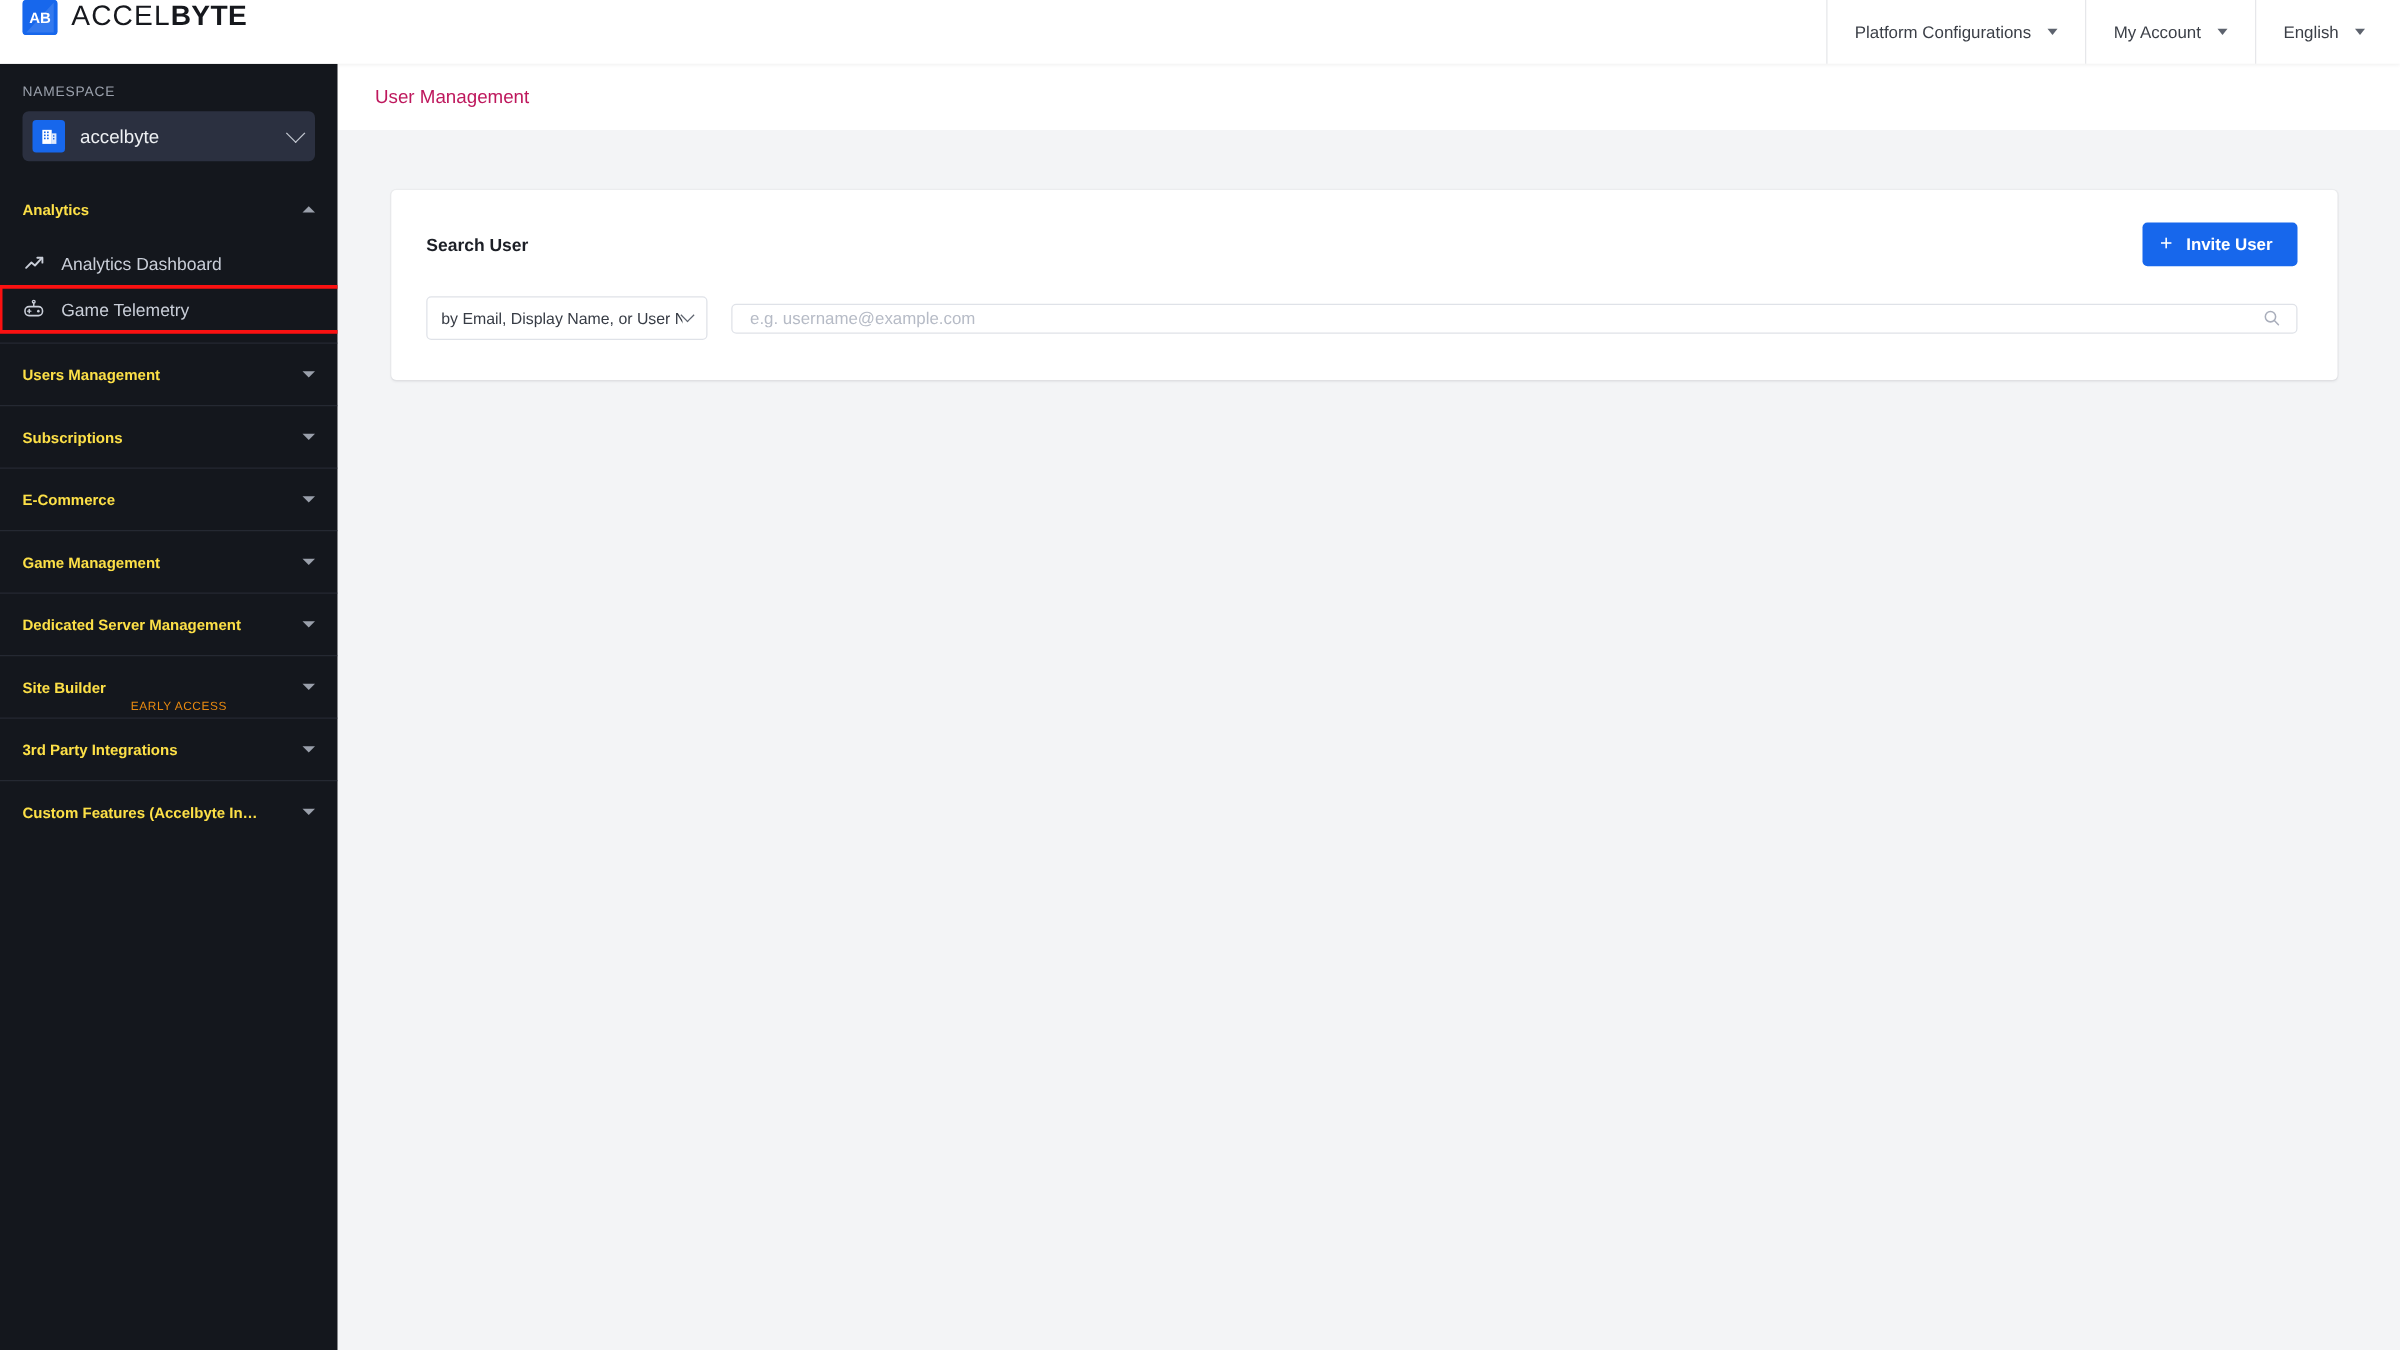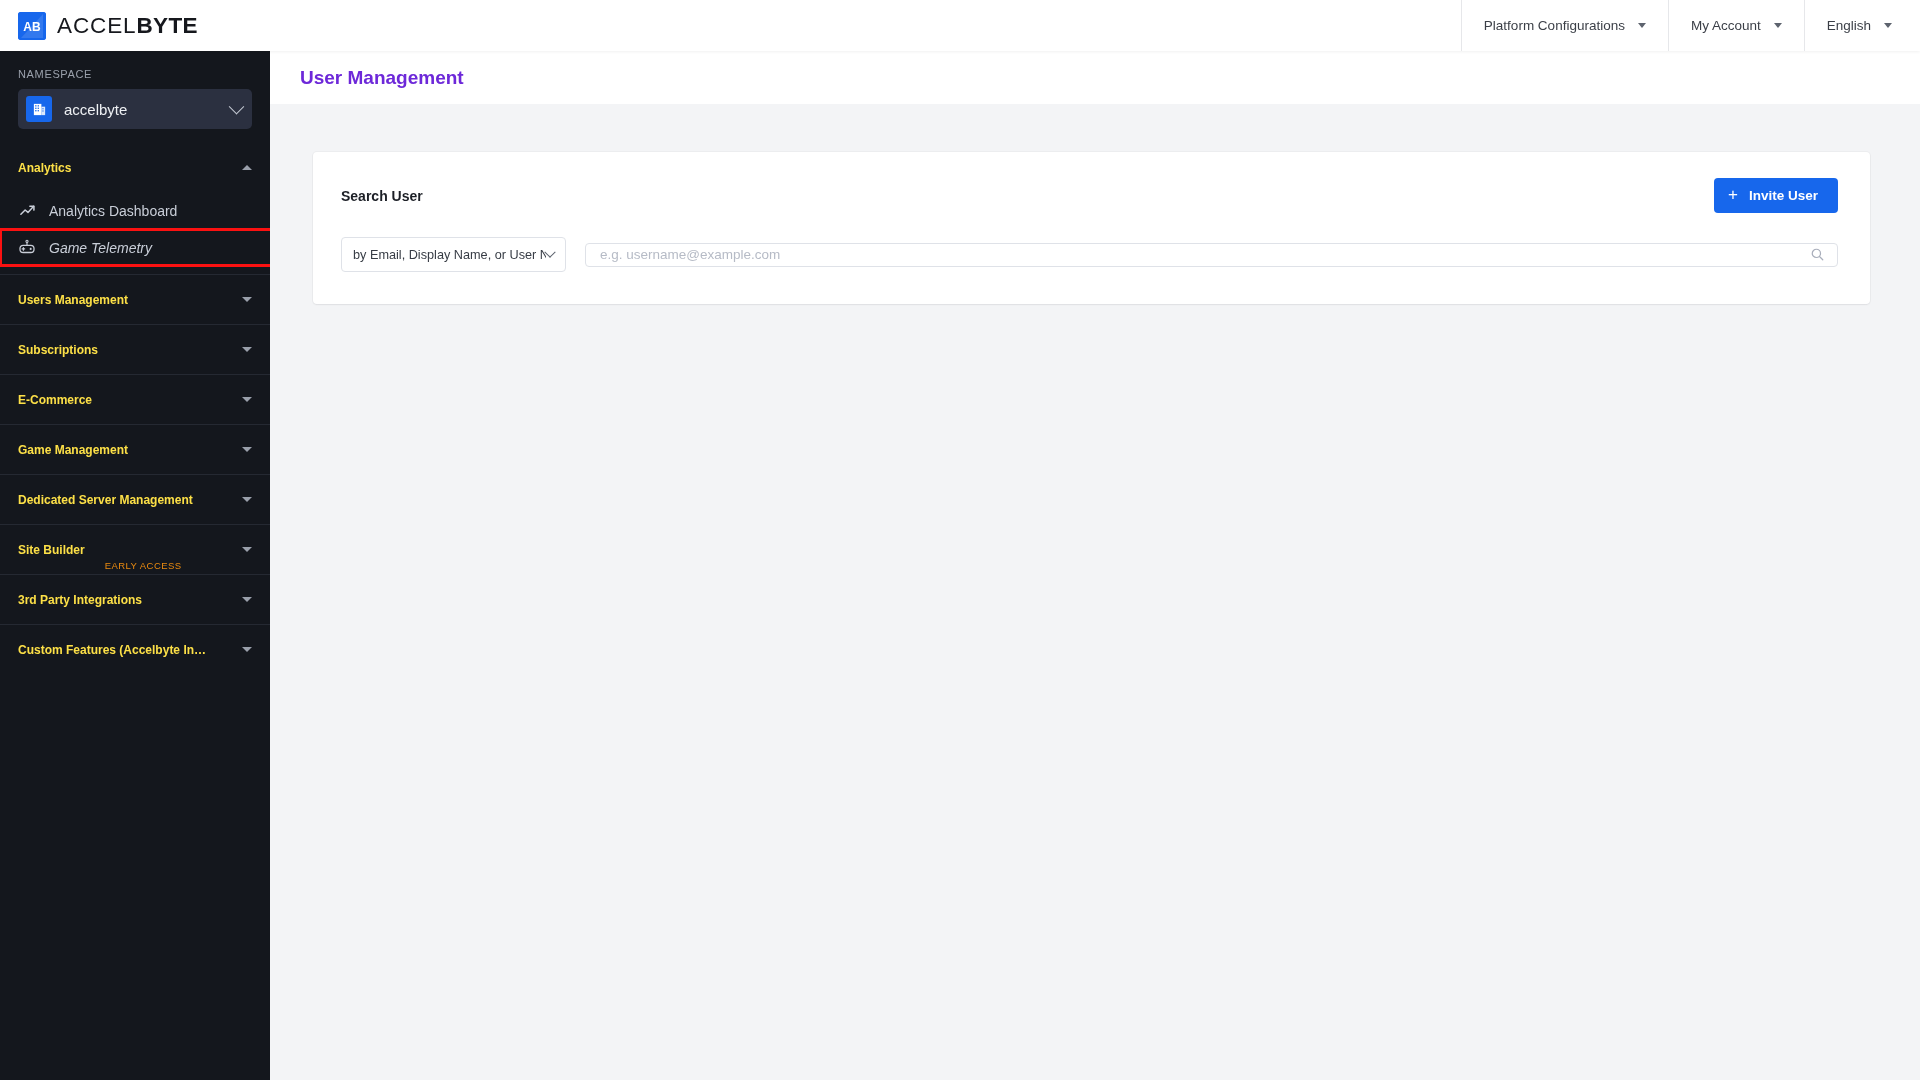--- a/index.html
+++ b/index.html
@@ -19,21 +19,20 @@
     height: 51px;
     background: #ffffff;
     display: flex;
     align-items: stretch;
     z-index: 30;
     box-shadow: 0 1px 3px rgba(0,0,0,0.06);
   }
   .brand {
     width: 270px;
     display: flex;
-    align-items: center;
     padding-left: 18px;
     gap: 11px;
     flex: 0 0 auto;
   }
   .brand-logo {
     width: 28px; height: 28px;
     background: #1767ec;
     border-radius: 3px;
     position: relative;
     display: flex;
@@ -192,43 +191,42 @@
     width: 18px; height: 18px;
     display: flex;
     align-items: center;
     justify-content: center;
     flex: 0 0 auto;
   }
   .nav-item.highlighted {
     outline: 3px solid #fb1111;
     outline-offset: -2px;
     width: 288px;
-    font-style: italic;
   }
 
   
   .content {
     position: absolute;
     top: 51px; left: 270px;
     width: 1650px;
     height: 1029px;
     background: #f3f4f6;
     overflow: hidden;
   }
   .page-head {
     height: 53px;
     background: #ffffff;
     display: flex;
     align-items: center;
     padding-left: 30px;
   }
   .page-title {
-    font-size: 19px;
-    color: #6d28d9;
-    font-weight: 700;
+    font-size: 15px;
+    color: #be185d;
+    font-weight: 400;
   }
 
   .panel-wrap { padding: 48px 50px 0 43px; }
   .panel {
     background: #ffffff;
     border-radius: 4px;
     box-shadow: 0 1px 2px rgba(16,24,40,0.06), 0 0 0 1px rgba(16,24,40,0.03);
     padding: 26px 32px 32px 28px;
   }
   .panel-head {

